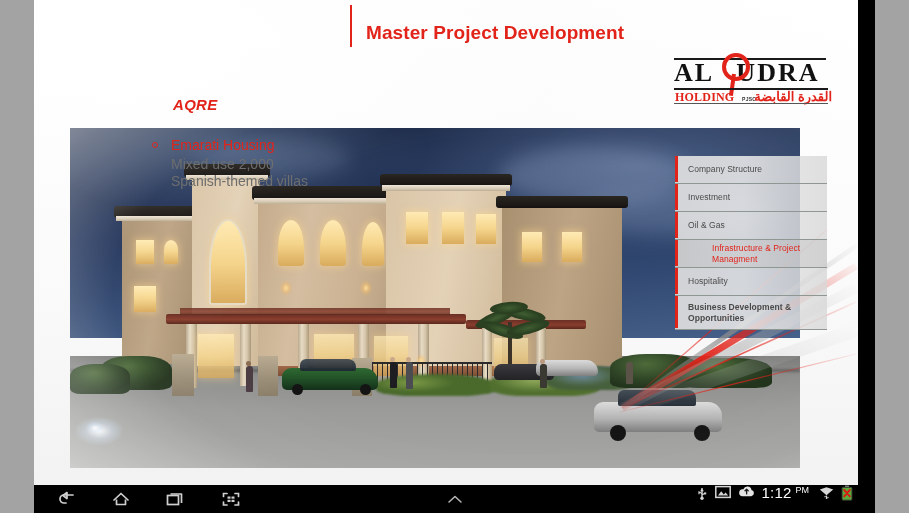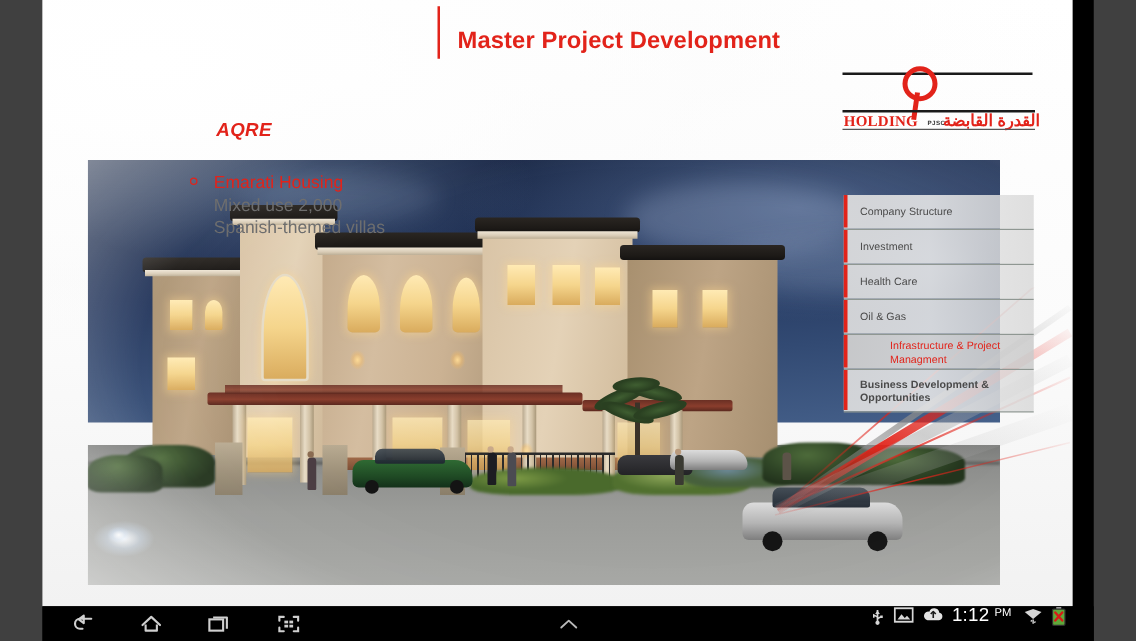--- a/index.html
+++ b/index.html
@@ -13,21 +13,21 @@
     height: 513px;
     overflow: hidden;
     font-family: "Liberation Sans", sans-serif;
   }
 
   
   #device {
     position: relative;
     width: 909px;
     height: 513px;
-    background: #404040;
+    background: #a3a3a3;
   }
 
   
   #bezel {
     position: absolute;
     left: 34px;
     top: 0px;
     width: 841px;
     height: 513px;
     background: #000000;
@@ -611,20 +611,23 @@
           <path d="M2 182 L238 124" stroke="url(#gRed2)" stroke-width="1.2" fill="none"></path>
         </g>
       </svg>
     </div>
 
     <div class="header-rule"></div>
     <div class="page-title">Master Project Development</div>
 
     <div id="logo">
       <div class="logo-rule-top"></div>
+      <div class="logo-main">
+        <span>AL</span><span style="opacity:0;">Q</span><span>UDRA</span>
+      </div>
       <div class="logo-q-ring"></div>
       <div class="logo-q-tail"></div>
       <div class="logo-rule-mid"></div>
       <div class="logo-holding">HOLDING</div>
       <div class="logo-pjsc">PJSC</div>
       <div class="logo-arabic">القدرة القابضة</div>
       <div class="logo-rule-bot"></div>
     </div>
 
     <div class="aqre-title">AQRE</div>
@@ -636,27 +639,27 @@
     </div>
 
     <div id="nav-menu">
       <div class="nav-item">
         <span class="nav-label">Company Structure</span>
       </div>
       <div class="nav-item">
         <span class="nav-label">Investment</span>
       </div>
       <div class="nav-item">
-        <span class="nav-label">Health Care</span>
-      </div>
-      <div class="nav-item">
         <span class="nav-label">Oil &amp; Gas</span>
       </div>
       <div class="nav-item active">
         <span class="nav-label">Infrastructure &amp; Project Managment</span>
+      </div>
+      <div class="nav-item">
+        <span class="nav-label">Hospitality</span>
       </div>
       <div class="nav-item tall">
         <span class="nav-label">Business Development &amp;
 Opportunities</span>
       </div>
     </div>
 
   </div>
 
   <div id="system-bar">

